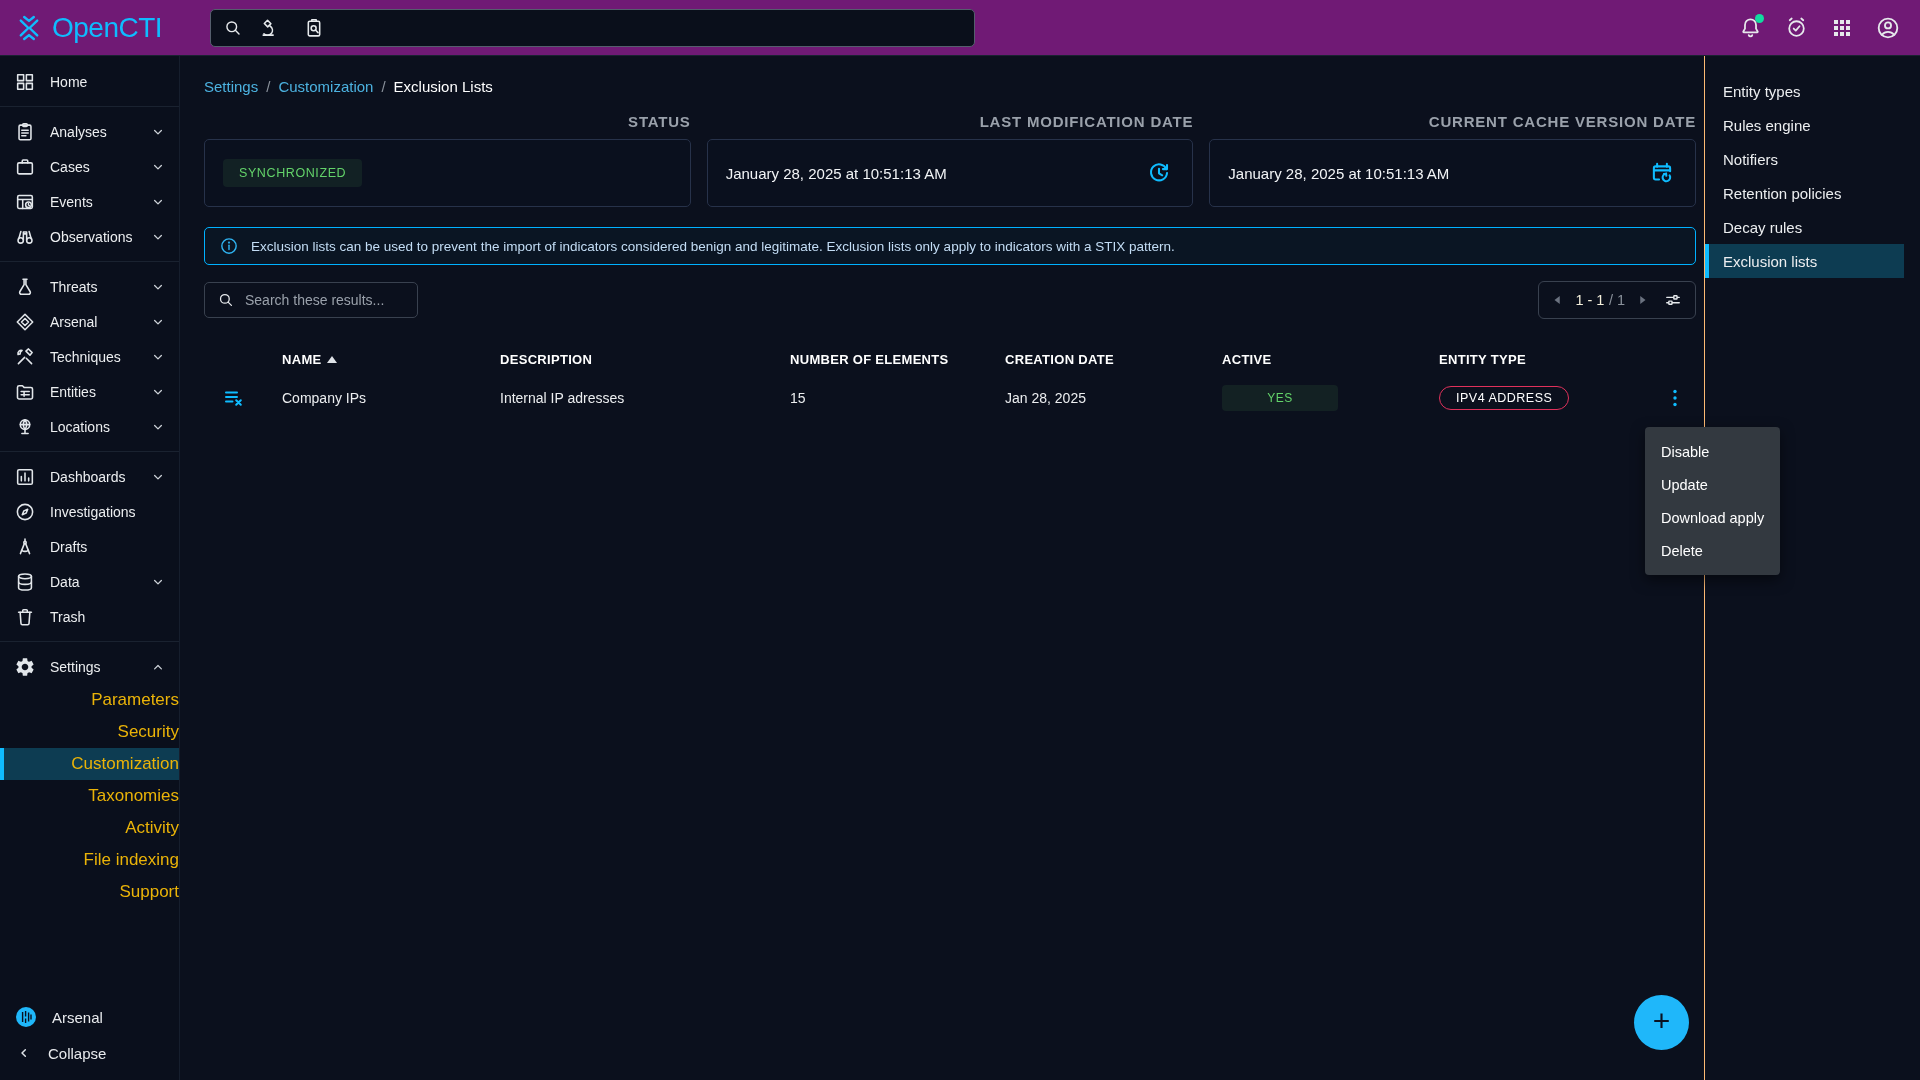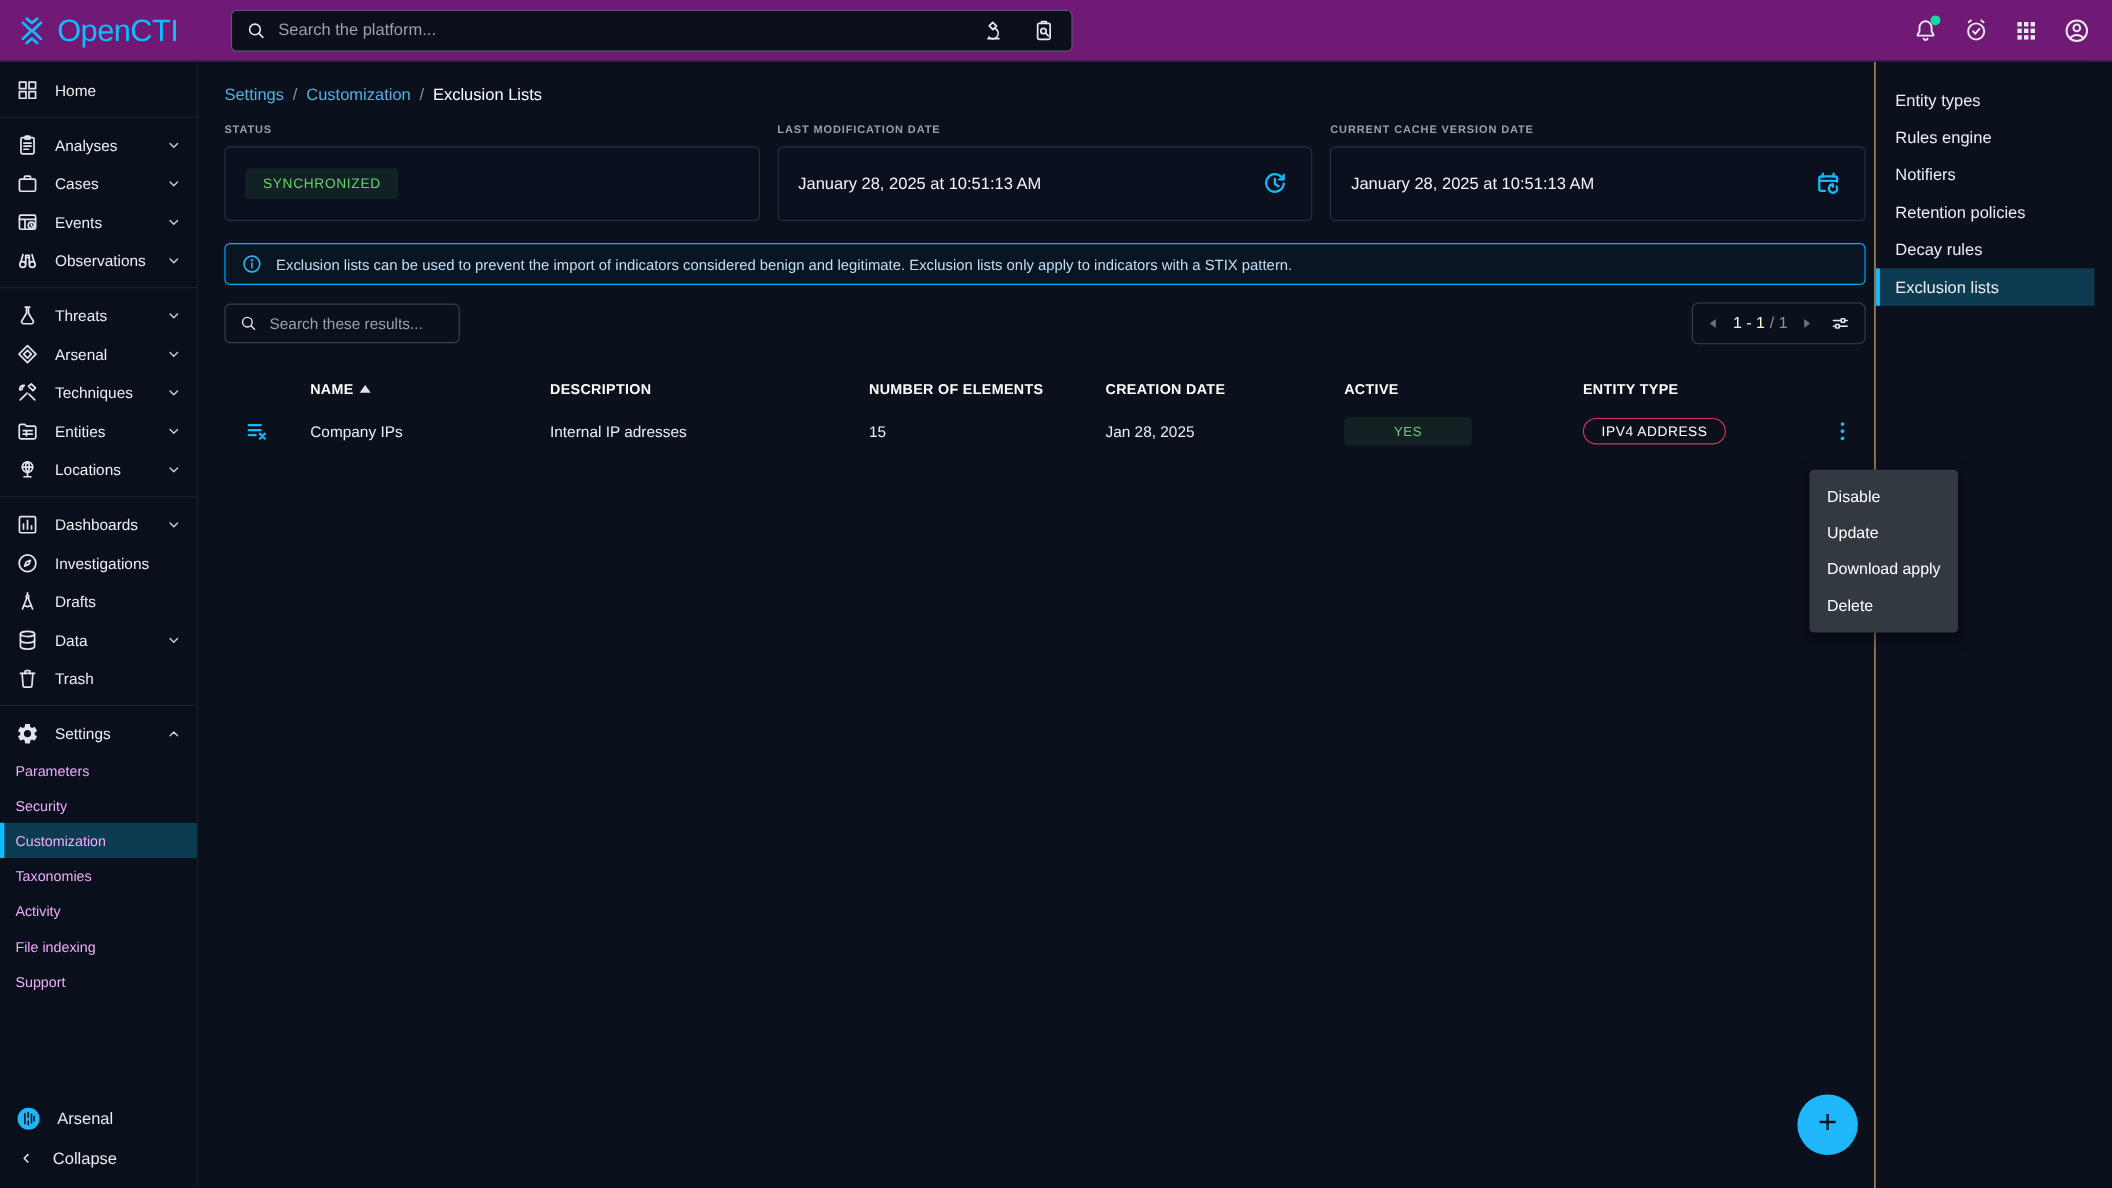--- a/index.html
+++ b/index.html
@@ -44,21 +44,21 @@
     position:absolute; top:56px; left:0; bottom:0; width:180px;
     background:#0a0f1c; border-right:1px solid #161e2d;
     display:flex; flex-direction:column; padding-top:8px; z-index:30;
   }
   .nav-item { display:flex; align-items:center; gap:14px; height:35px; padding:0 12px 0 14px;
     font-size:14px; color:#eceef0; cursor:pointer; white-space:nowrap; }
   .nav-item .nicon { width:22px; height:22px; color:#e2e6ea; flex-shrink:0; display:flex; }
   .nav-item .chev { margin-left:auto; width:18px; height:18px; color:#ccd1d7; display:flex; }
   .nav-divider { border-top:1px solid #1a2230; margin:7px 0; }
   .sub-item { height:32px; display:flex; align-items:center; padding-left:14px;
-    font-size:13px; color:#f0abfc; cursor:pointer; }
+    font-size:17px; color:#eab308; cursor:pointer;justify-content:flex-end; }
   .sub-item.selected { background:#0d3c52; border-left:4px solid #0fbcff; padding-left:10px; }
   .sidebar-footer { margin-top:auto; padding-bottom:10px; }
   .brand-row { display:flex; align-items:center; gap:14px; height:38px; padding:0 14px; font-size:15px; cursor:pointer; }
   .collapse-row { display:flex; align-items:center; gap:16px; height:34px; padding:0 16px; font-size:15px; cursor:pointer; }
   .collapse-row .nicon { width:16px; height:16px; display:flex; color:#dfe3e8; }
 
   
   .right-sidebar {
     position:absolute; top:56px; right:16px; bottom:0; width:200px;
     background:#0b101d; border-left:1px solid #fdba74; padding-top:18px; z-index:30;
@@ -68,21 +68,21 @@
   .rnav-item.selected { background:#0d3c52; border-left:4px solid #0fbcff; padding-left:14px; }
 
   
   .main { position:absolute; top:56px; left:180px; right:200px; bottom:0; padding:22px 24px; }
   .breadcrumb { display:flex; align-items:center; gap:8px; font-size:15px; }
   .crumb-link { color:#4cb2e0; cursor:pointer; }
   .crumb-sep { color:#8a919b; }
   .crumb-current { color:#ffffff; font-weight:500; }
 
   .cards-row { display:grid; grid-template-columns:1fr 1fr 1fr; gap:16px; margin-top:18px; }
-  .card-label { font-size:10px; letter-spacing:0.8px; color:#9aa1ab; font-weight:600; margin-bottom:9px; }
+  .card-label { font-size:15px; letter-spacing:0.8px; color:#9aa1ab; font-weight:600; margin-bottom:9px;text-align:right; }
   .card {
     height:68px; border:1px solid #27324a; border-radius:5px; background:#0a101e;
     display:flex; align-items:center; padding:0 18px;
   }
   .chip-green {
     background:rgba(95,211,100,0.09); color:#63d36a; font-size:12.5px; font-weight:500;
     letter-spacing:0.6px; padding:7px 16px; border-radius:4px;
   }
   .card-value { font-size:15px; color:#f2f4f6; }
   .card-action { margin-left:auto; color:#0fbcff; width:30px; height:30px; display:flex; align-items:center; justify-content:center; cursor:pointer; }
@@ -156,21 +156,20 @@
     </span>
     <span class="logo-text">OpenCTI</span>
   </div>
   <div class="search-wrap">
     <span style="display:flex;color:#e6e9ec">
       <svg class="i" width="20" height="20" viewBox="0 0 24 24">
           <circle cx="10.5" cy="10.5" r="5.8"></circle>
           <path d="m14.8 14.8 4.4 4.4"></path>
         </svg>
     </span>
-    <input type="text" placeholder="Search the platform..." style="">
     <span class="search-btn">
       <svg class="i" width="22" height="22" viewBox="0 0 24 24">
         <path d="M9.3 3.6 13 7.3l-3.5 3.5L5.8 7.1z"></path>
         <path d="m11.2 9 2.6 2.6a5.4 5.4 0 0 1-8.4 6.7"></path>
         <path d="M4.6 19.8h10.8"></path>
       </svg>
     </span>
     <span class="search-btn">
       <svg class="i" width="22" height="22" viewBox="0 0 24 24">
         <rect x="5.8" y="4.6" width="12.4" height="16" rx="1.6"></rect>

